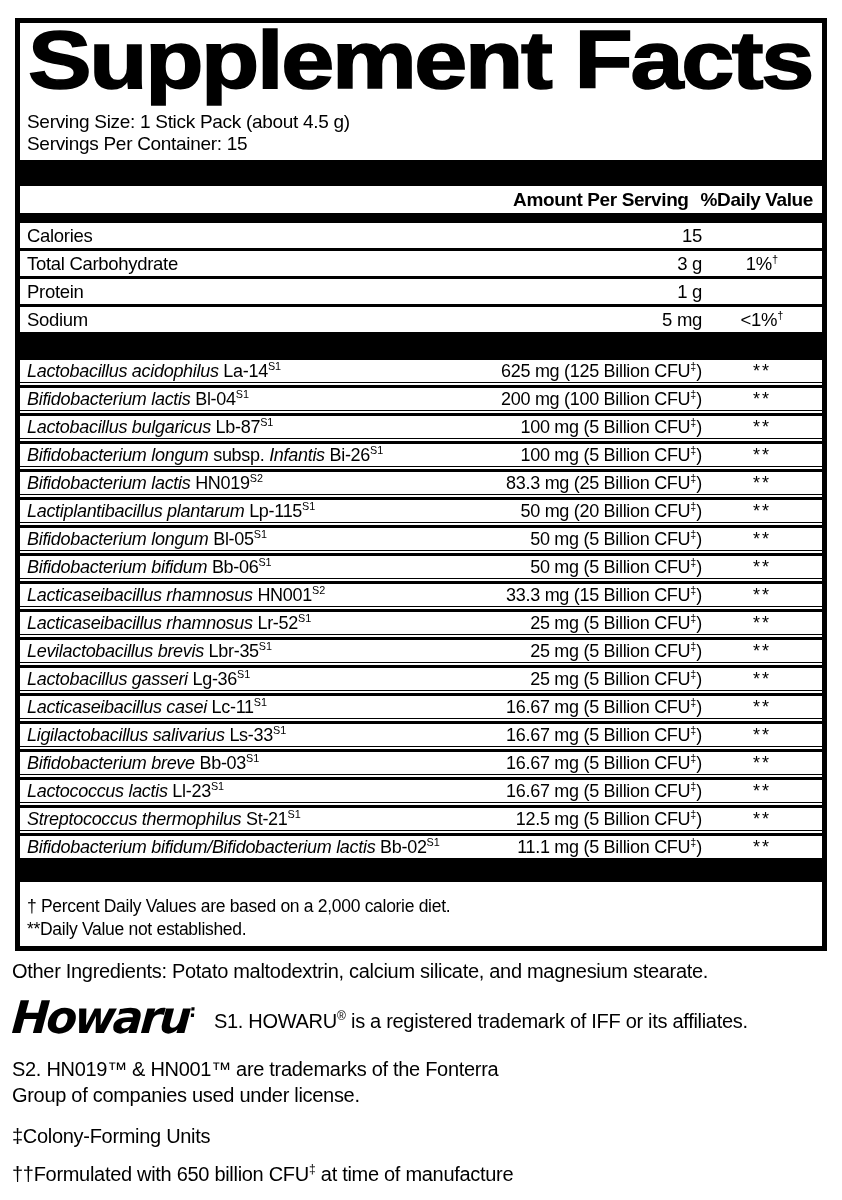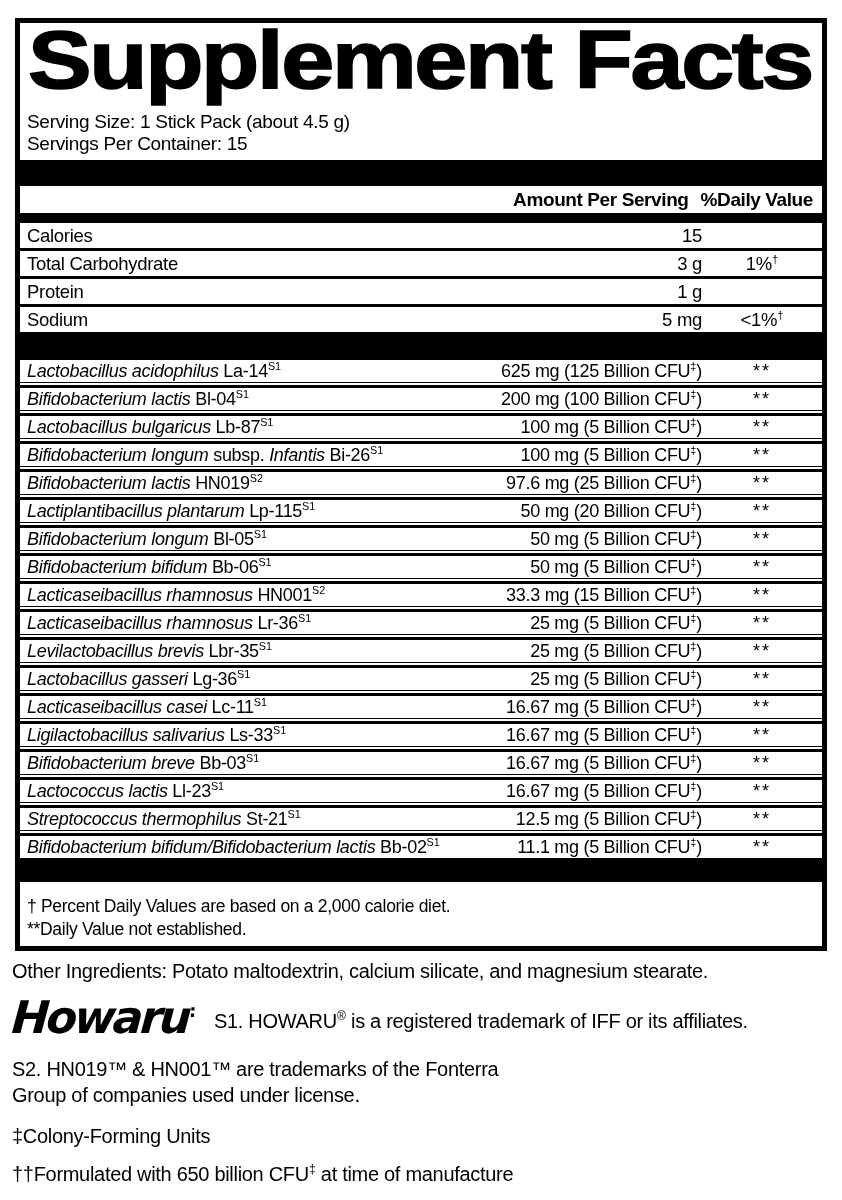--- a/index.html
+++ b/index.html
@@ -161,21 +161,21 @@
     </div>
     <div class="pro-sep"></div>
     <div class="row pro-row">
       <span class="nm"><i>Bifidobacterium longum</i><span> subsp. </span><i>Infantis</i><span> Bi-26</span><sup>S1</sup></span>
       <span class="amt"><span>100 mg (5 Billion CFU</span><sup>‡</sup><span>)</span></span>
       <span class="dv">**</span>
     </div>
     <div class="pro-sep"></div>
     <div class="row pro-row">
       <span class="nm"><i>Bifidobacterium lactis</i><span> HN019</span><i></i><span></span><sup>S2</sup></span>
-      <span class="amt"><span>97.6 mg (25 Billion CFU</span><sup>‡</sup><span>)</span></span>
+      <span class="amt"><span>83.3 mg (25 Billion CFU</span><sup>‡</sup><span>)</span></span>
       <span class="dv">**</span>
     </div>
     <div class="pro-sep"></div>
     <div class="row pro-row">
       <span class="nm"><i>Lactiplantibacillus plantarum</i><span> Lp-115</span><i></i><span></span><sup>S1</sup></span>
       <span class="amt"><span>50 mg (20 Billion CFU</span><sup>‡</sup><span>)</span></span>
       <span class="dv">**</span>
     </div>
     <div class="pro-sep"></div>
     <div class="row pro-row">
@@ -190,21 +190,21 @@
       <span class="dv">**</span>
     </div>
     <div class="pro-sep"></div>
     <div class="row pro-row">
       <span class="nm"><i>Lacticaseibacillus rhamnosus</i><span> HN001</span><i></i><span></span><sup>S2</sup></span>
       <span class="amt"><span>33.3 mg (15 Billion CFU</span><sup>‡</sup><span>)</span></span>
       <span class="dv">**</span>
     </div>
     <div class="pro-sep"></div>
     <div class="row pro-row">
-      <span class="nm"><i>Lacticaseibacillus rhamnosus</i><span> Lr-36</span><i></i><span></span><sup>S1</sup></span>
+      <span class="nm"><i>Lacticaseibacillus rhamnosus</i><span> Lr-52</span><i></i><span></span><sup>S1</sup></span>
       <span class="amt"><span>25 mg (5 Billion CFU</span><sup>‡</sup><span>)</span></span>
       <span class="dv">**</span>
     </div>
     <div class="pro-sep"></div>
     <div class="row pro-row">
       <span class="nm"><i>Levilactobacillus brevis</i><span> Lbr-35</span><i></i><span></span><sup>S1</sup></span>
       <span class="amt"><span>25 mg (5 Billion CFU</span><sup>‡</sup><span>)</span></span>
       <span class="dv">**</span>
     </div>
     <div class="pro-sep"></div>

